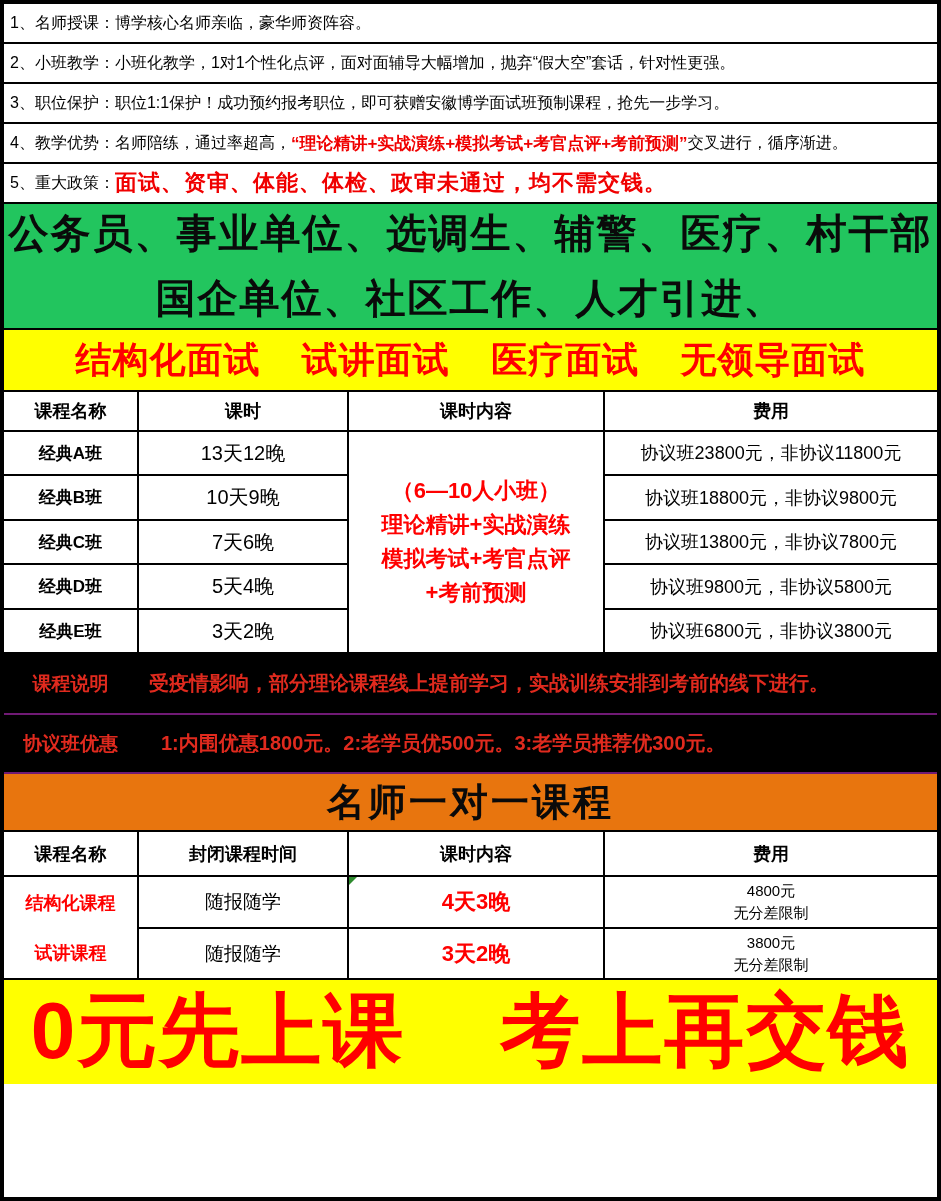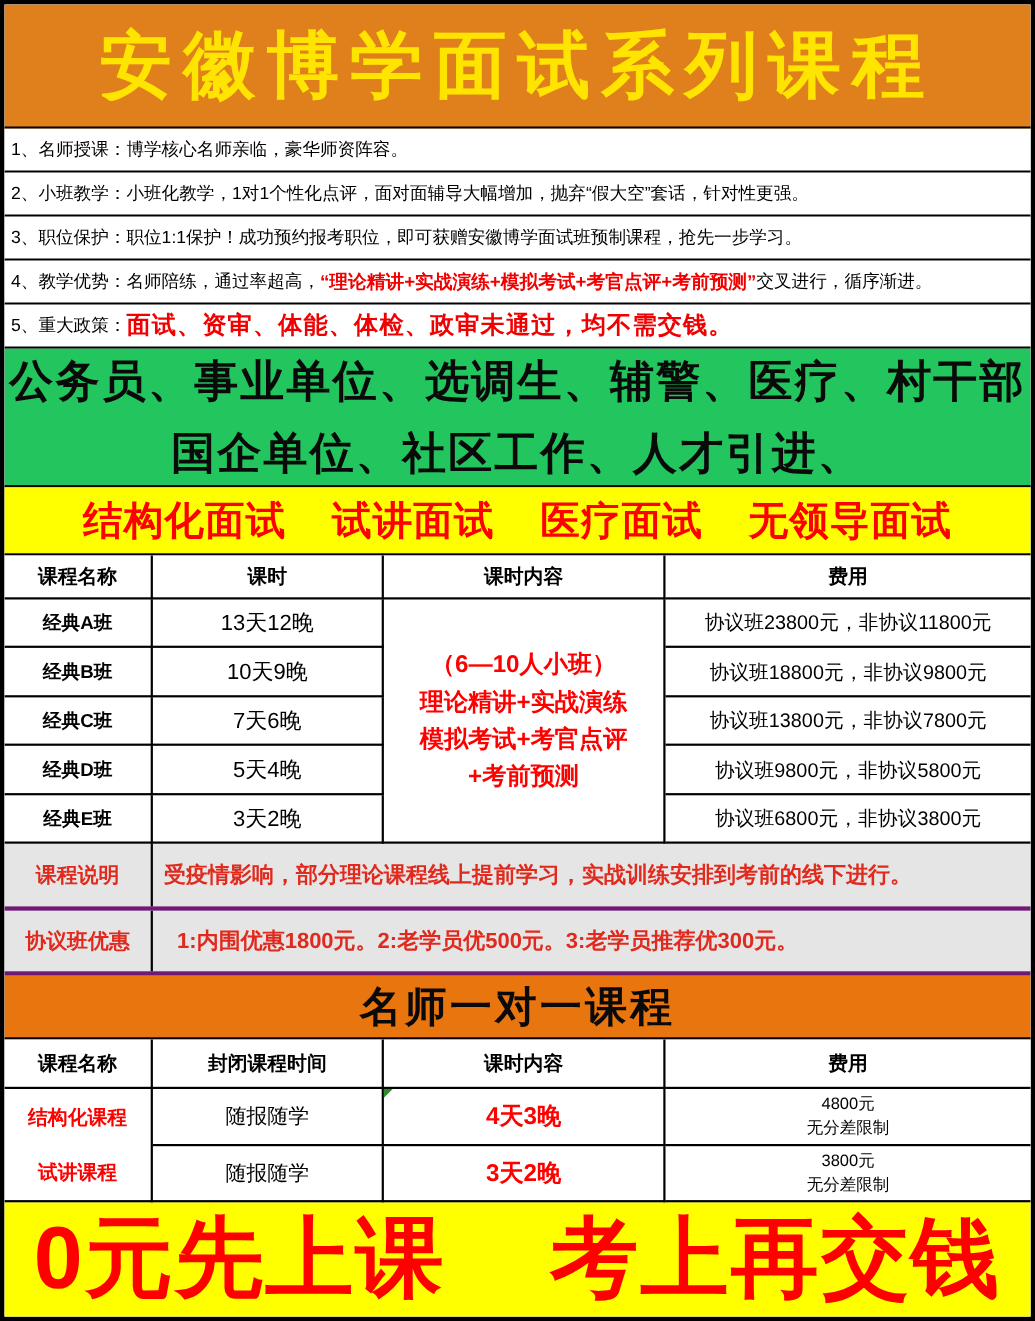--- a/index.html
+++ b/index.html
@@ -58,21 +58,21 @@
   .cell-duration { font-size: 20px; }
   .cell-fee { font-size: 18px; }
   .content-cell {
     grid-column: 3; grid-row: 2 / 7;
     flex-direction: column; justify-content: center;
     color: #FF0000; font-weight: bold; font-size: 22px; line-height: 1.55;
   }
   
   .note-row {
     display: grid; grid-template-columns: 135px 1fr;
-    background: #e5e5e5; border-bottom: 4px solid #701a75;
+    background: #000000; border-bottom: 2px solid #701a75;
   }
   .note-row.r1 { height: 61px; }
   .note-row.r2 { height: 59px; gap: 12px; }
   .note-label {
     border-right: 2px solid #000; display: flex; align-items: center; justify-content: center;
     color: #E02A1E; font-weight: bold; font-size: 19px;
   }
   .note-text {
     display: flex; align-items: center; padding-left: 10px;
     color: #E02A1E; font-weight: bold; font-size: 20px; white-space: nowrap; overflow: hidden;
@@ -113,23 +113,20 @@
   }
   .footer-banner span {
     color: #FF0000; font-weight: bold; font-size: 80px; letter-spacing: 2px; white-space: nowrap;
   }
 </style>
 </head>
 <body>
 
 <div class="poster">
 
-  <div class="title-banner">
-    <div class="title-text">安徽博学面试系列课程</div>
-  </div>
 
   <div class="intro-row">
     <span>1、名师授课：博学核心名师亲临，豪华师资阵容。</span>
   </div>
   <div class="intro-row">
     <span>2、小班教学：小班化教学，1对1个性化点评，面对面辅导大幅增加，抛弃“假大空”套话，针对性更强。</span>
   </div>
   <div class="intro-row">
     <span>3、职位保护：职位1:1保护！成功预约报考职位，即可获赠安徽博学面试班预制课程，抢先一步学习。</span>
   </div>

